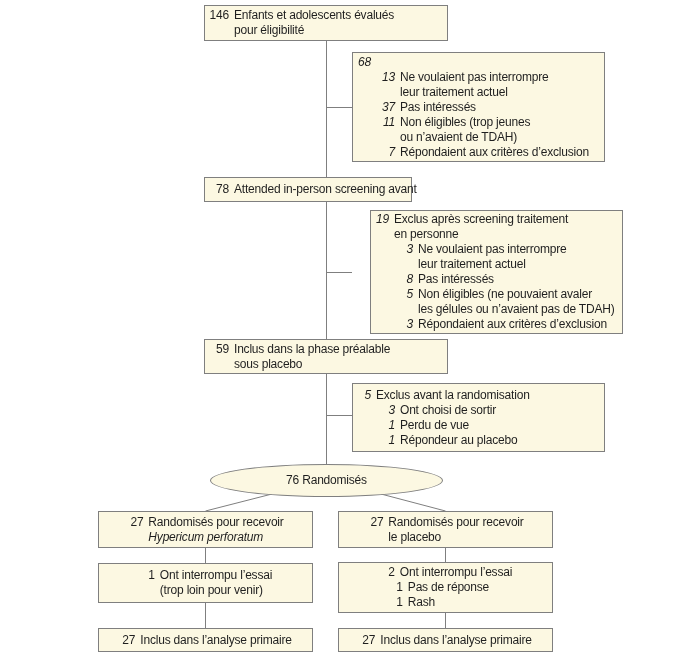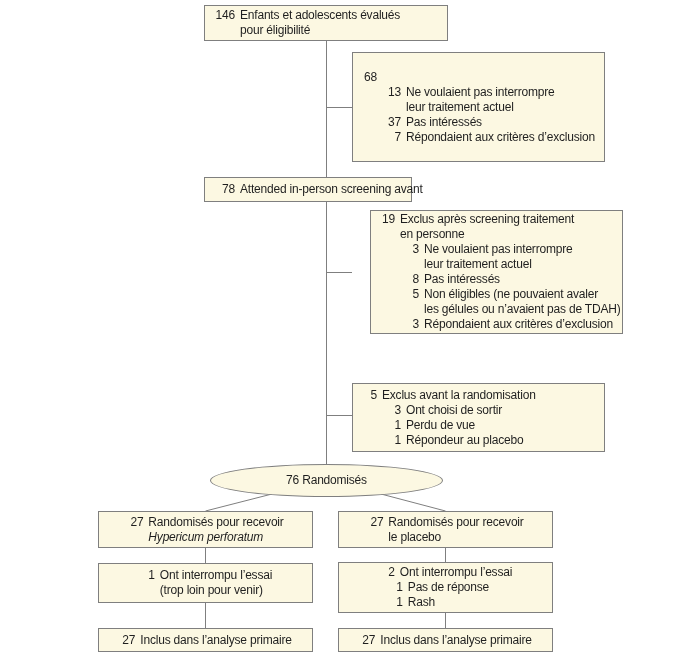--- a/index.html
+++ b/index.html
@@ -21,30 +21,30 @@
   #connectors{position:absolute;left:0;top:0;width:675px;height:654px;}
   #connectors line{stroke:var(--line);stroke-width:1;}
   .fc-box{
     position:absolute;
     box-sizing:border-box;
     background:var(--box-fill);
     border:1px solid var(--box-border);
     display:flex;
     flex-direction:column;
     justify-content:center;
-    padding:1px 6px;
+    padding:1px 0;
   }
   .fc-box.center{align-items:center;}
   .box-inner{text-align:left;}
   .row{display:flex;}
   .row .num{
     flex:none;width:24px;text-align:right;margin-right:5px;
   }
   .row .txt{white-space:pre;}
-  .excl .row .num{width:18px;}
+  .excl .row .num{width:18px;font-style:italic;}
   .excl .row.sub{margin-left:24px;}
   .center .row .num{width:16px;}
   .center .row.sub{margin-left:12px;}
   .center .row.sub .num{width:12px;}
   .italic{font-style:italic;}
   #ellipse{
     position:absolute;left:210px;top:464px;width:233px;height:33px;
     box-sizing:border-box;
     background:var(--box-fill);
     border:1px solid var(--box-border);
@@ -101,20 +101,25 @@
         <div class="row sub">
           <span class="num">13</span>
           <span class="txt">Ne voulaient pas interrompre
 leur traitement actuel</span>
         </div>
         <div class="row sub">
           <span class="num">37</span>
           <span class="txt">Pas intéressés</span>
         </div>
         <div class="row sub">
+          <span class="num">11</span>
+          <span class="txt">Non éligibles (trop jeunes
+ou n’avaient de TDAH)</span>
+        </div>
+        <div class="row sub">
           <span class="num">7</span>
           <span class="txt">Répondaient aux critères d’exclusion</span>
         </div>
       </div>
     </div>
 
   <div id="b-attended" class="fc-box">
       <div class="box-inner">
         <div class="row">
           <span class="num">78</span>
@@ -144,20 +149,29 @@
           <span class="txt">Non éligibles (ne pouvaient avaler
 les gélules ou n’avaient pas de TDAH)</span>
         </div>
         <div class="row sub">
           <span class="num">3</span>
           <span class="txt">Répondaient aux critères d’exclusion</span>
         </div>
       </div>
     </div>
 
+  <div id="b-placebo-leadin" class="fc-box">
+      <div class="box-inner">
+        <div class="row">
+          <span class="num">59</span>
+          <span class="txt">Inclus dans la phase préalable
+sous placebo</span>
+        </div>
+      </div>
+    </div>
 
   <div id="b-excl-prerand" class="fc-box excl">
       <div class="box-inner">
         <div class="row">
           <span class="num">5</span>
           <span class="txt">Exclus avant la randomisation</span>
         </div>
         <div class="row sub">
           <span class="num">3</span>
           <span class="txt">Ont choisi de sortir</span>

